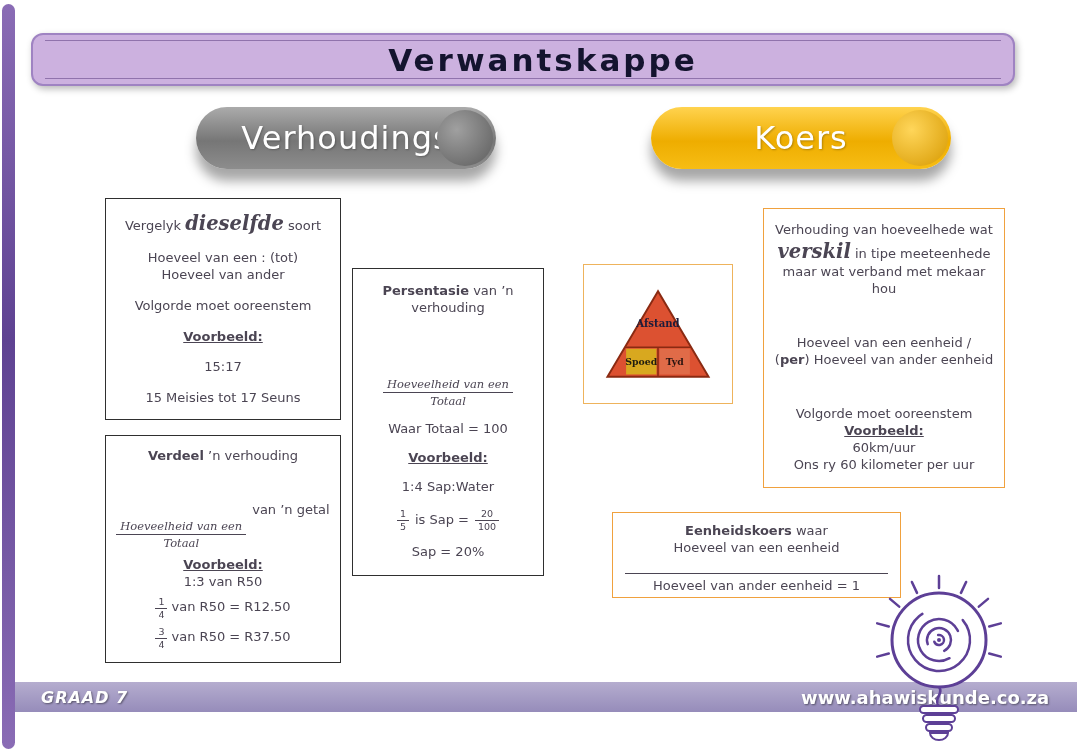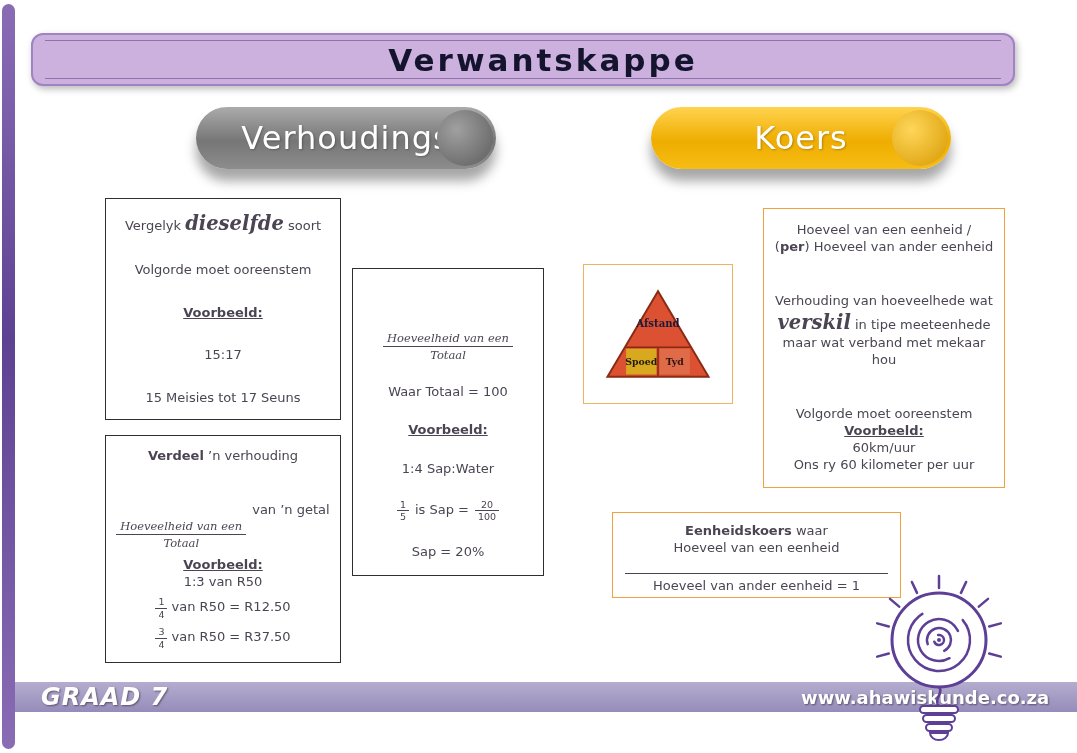--- a/index.html
+++ b/index.html
@@ -54,21 +54,21 @@
   .sfrac { display:inline-flex; flex-direction:column; vertical-align:middle;
     font-size:9.5px; line-height:1.2; text-align:center; }
   .sfrac .num { border-bottom:1px solid #4b4553; padding:0 3px; }
   .sfrac .den { padding:0 3px; }
 
   .big-frac-line .bnum { display:block; border-bottom:1.5px solid #4b4553; padding-bottom:16px; margin-bottom:4px; width:100%; }
   .big-frac-line { width:100%; }
 
   .footer { position:absolute; left:15px; top:682px; width:1062px; height:30px;
     background:linear-gradient(180deg,#b5adcf,#968cba); display:flex; align-items:center; z-index:1; }
-  .footer-grade { margin-left:26px; font-size:24px; font-weight:bold; font-style:italic;
+  .footer-grade { margin-left:26px; font-size:16px; font-weight:bold; font-style:italic;
     color:#ffffff; letter-spacing:1px; text-shadow:1px 1px 2px rgba(0,0,0,0.45); }
   .footer-site { position:absolute; left:786px; font-size:18px; font-weight:bold;
     color:#ffffff; text-shadow:1px 1px 2px rgba(0,0,0,0.45); }
 
   .bulb { position:absolute; left:874px; top:562px; width:130px; height:190px; z-index:5; }
 </style>
 </head>
 <body>
 
 <div class="canvas">
@@ -82,20 +82,24 @@
   <div class="tab tab-gray">
     <span>Verhoudings</span>
   </div>
   <div class="tab tab-yellow">
     <span>Koers</span>
   </div>
 
   <div class="box box-dark box-vergelyk">
     <div>
       <span>Vergelyk </span><span class="script-em">dieselfde</span><span> soort</span>
+    </div>
+    <div class="tight">
+      <div>Hoeveel van een : (tot)</div>
+      <div>Hoeveel van ander</div>
     </div>
     <div>Volgorde moet ooreenstem</div>
     <div class="voorbeeld">Voorbeeld:</div>
     <div>15:17</div>
     <div>15 Meisies tot 17 Seuns</div>
   </div>
 
   <div class="box box-dark box-verdeel">
     <div>
       <span class="bold">Verdeel</span><span> ’n verhouding</span>
@@ -119,20 +123,23 @@
     </div>
     <div>
       <span class="sfrac">
           <span class="num">3</span>
           <span class="den">4</span>
         </span><span> van R50 = R37.50</span>
     </div>
   </div>
 
   <div class="box box-dark box-persentasie">
+    <div>
+      <span class="bold">Persentasie</span><span> van ’n verhouding</span>
+    </div>
     <div>
       <span class="math-frac">
         <span class="num">Hoeveelheid van een</span>
         <span class="den">Totaal</span>
       </span>
     </div>
     <div>Waar Totaal = 100</div>
     <div class="voorbeeld">Voorbeeld:</div>
     <div>1:4  Sap:Water</div>
     <div class="frac-row">
@@ -157,25 +164,25 @@
       <line x1="32.5" y1="80" x2="117.5" y2="80" stroke="#8a2a12" stroke-width="2"></line>
       <line x1="75" y1="80" x2="75" y2="118" stroke="#8a2a12" stroke-width="2"></line>
       <text x="75" y="54" text-anchor="middle" font-family="DejaVu Serif, serif" font-size="13" font-weight="bold" fill="#1c1c3a">Afstand</text>
       <text x="53.5" y="103" text-anchor="middle" font-family="DejaVu Serif, serif" font-size="12" font-weight="bold" fill="#201c10">Spoed</text>
       <text x="96.5" y="103" text-anchor="middle" font-family="DejaVu Serif, serif" font-size="12" font-weight="bold" fill="#2a1410">Tyd</text>
     </svg>
   </div>
 
   <div class="box box-orange box-koers">
     <div>
+      <span>Verhouding van hoeveelhede wat </span><span class="script-em">verskil</span><span> in tipe meeteenhede maar wat verband met mekaar hou</span>
+    </div>
+    <div>
       <span>Hoeveel van een eenheid /</span><br>
       <span>(</span><span class="bold">per</span><span>) Hoeveel van ander eenheid</span>
-    </div>
-    <div>
-      <span>Verhouding van hoeveelhede wat </span><span class="script-em">verskil</span><span> in tipe meeteenhede maar wat verband met mekaar hou</span>
     </div>
     <div class="tight">
       <div>Volgorde moet ooreenstem</div>
       <div class="voorbeeld">Voorbeeld:</div>
       <div>60km/uur</div>
       <div>Ons ry 60 kilometer per uur</div>
     </div>
   </div>
 
   <div class="box box-orange box-eenheid">

